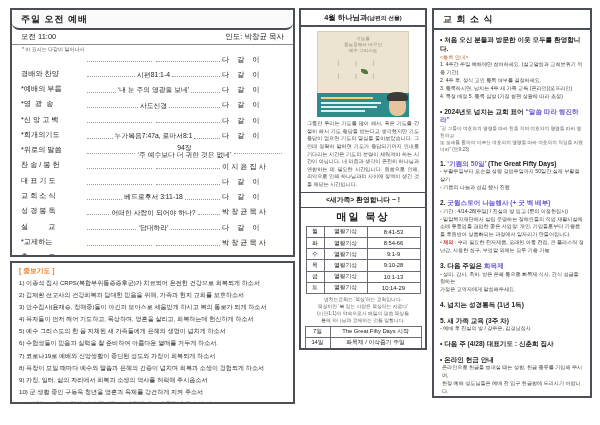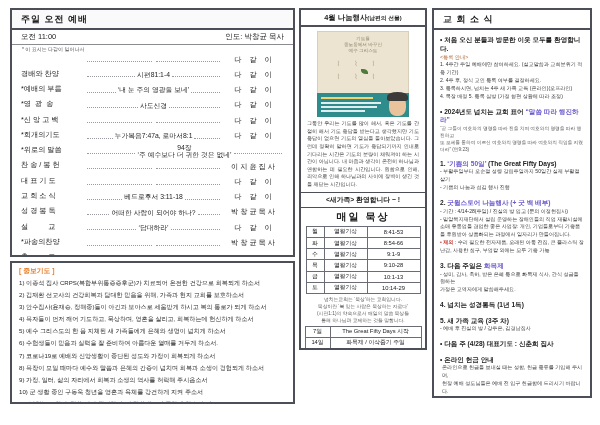--- a/index.html
+++ b/index.html
@@ -4,29 +4,29 @@
 <style>
   html,body{margin:0;padding:0;}
   body{
     width:600px;height:425px;position:relative;overflow:hidden;
     background:#ffffff;color:#222;
     font-family:"Liberation Sans","DejaVu Sans",sans-serif;
   }
   .bx{position:absolute;border:2px solid #4d4f58;background:#fff;box-sizing:border-box;overflow:hidden;}
   
   #worship{left:10px;top:8px;width:285px;height:249px;}
-  #worship .hd{font-size:9px;font-weight:bold;padding:3px 9px 2px;border-bottom:2px solid #4d4f58;background:#fafafa;letter-spacing:1px;}
+  #worship .hd{font-size:9px;font-weight:bold;padding:3px 9px 2px;border-bottom:2px solid #4d4f58;background:#fafafa;letter-spacing:1px;border-radius:7px;}
   #worship .time{display:flex;justify-content:space-between;font-size:7.5px;padding:2px 9px;border-bottom:1px solid #8a8c94;}
   #worship .note{font-size:5px;color:#444;padding:1px 10px 0;}
   .worow{display:flex;align-items:center;height:15.3px;padding:0 9px;font-size:7.2px;}
   .wl{width:64px;white-space:pre;flex:none;margin-top:28px;}
   .dots{flex:1;border-bottom:1px dotted #9a9aa2;height:0.55em;margin:0 2px;}
   .wc{flex:none;text-align:center;max-width:132px;}
   .wc span{display:block;line-height:1.15;font-size:6.8px;white-space:nowrap;}
-  .wr{width:62px;flex:none;text-align:center;}
+  .wr{width:62px;flex:none;text-align:left;}
   .wr span{display:block;white-space:pre;line-height:1.15;}
   
   #prayer{left:10px;top:261px;width:285px;height:143px;padding:3px 7px;}
   #prayer .ptitle{color:#e87b22;font-size:6.8px;font-weight:bold;margin-bottom:1px;}
   .pitem{font-size:6.1px;line-height:12.1px;white-space:nowrap;color:#2a2a2a;}
   
   #book{left:299px;top:8px;width:128px;height:342px;}
   #book .hd{font-size:7.4px;font-weight:bold;text-align:center;padding:3px 1px 2px;border-bottom:2px solid #4d4f58;}
   #book .hd .sub{font-size:5.8px;font-weight:bold;}
   .cover{width:92px;height:86px;margin:4px auto 2px;background:#ece4d0;position:relative;box-shadow:0 0 0 1px #d8cfba inset;}
@@ -182,21 +182,21 @@
     <span class="dots"></span>
     <span class="wc">
         <span>어떠한 사람이 되어야 하나?</span>
       </span>
     <span class="dots"></span>
     <span class="wr">
         <span>박 창 균 목 사</span>
       </span>
   </div>
   <div class="worow">
-    <span class="wl">*파송의찬양</span>
+    <span class="wl">*교제하는</span>
     <span class="dots"></span>
     <span class="wc">
         <span>‘담대하라’</span>
       </span>
     <span class="dots"></span>
     <span class="wr">
         <span>다    같    이</span>
       </span>
   </div>
   <div class="worow">
@@ -220,21 +220,21 @@
   <div class="pitem">6) 수험생들이 믿음과 실력을 잘 준비하여 아름다운 열매를 거두게 하소서.</div>
   <div class="pitem">7) 코로나19로 예배와 신앙생활이 중단된 성도와 가정이 회복되게 하소서</div>
   <div class="pitem">8) 목장이 모일 때마다 예수와 말씀과 은혜의 간증이 넘치며 회복과 소생이 경험되게 하소서</div>
   <div class="pitem">9) 가정, 일터, 삶의 자리에서 회복과 소생의 역사를 허락해 주시옵소서</div>
   <div class="pitem">10) 군 생활 중인 구동욱 청년을 영혼과 육체를 강건하게 지켜 주소서</div>
   <div class="pitem">11) 넘치는 교회가 ‘말씀 따라 행진하라’ 이 말씀대로 순종하게 하소서(민9:23)</div>
 </div>
 
 <div class="bx" id="book">
   <div class="hd">
-    <span>4월 나눔행사</span><span class="sub">(남편의 선물)</span>
+    <span>4월 하나님과</span><span class="sub">(남편의 선물)</span>
   </div>
 
   <div class="cover">
     <div class="ct">
       <div>기도를</div>
       <div>중노동에서 바꾸신</div>
       <div>예수 그리스도</div>
     </div>
     <div class="marks">⌇⌇⌇<br>⌇⌇⌇</div>
     <div class="leaf"></div>

